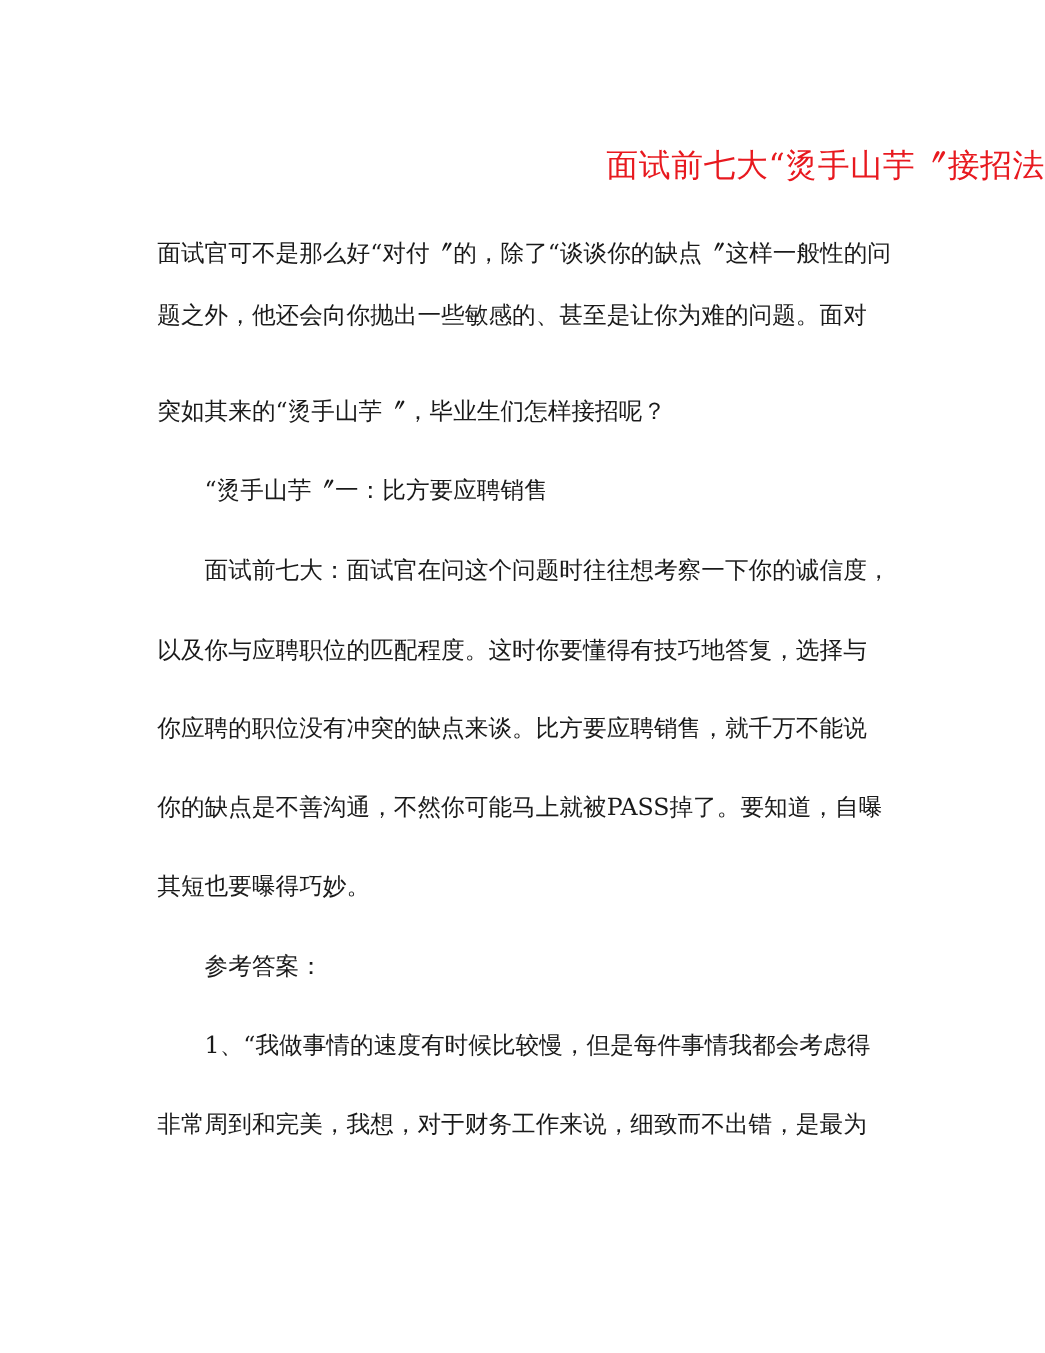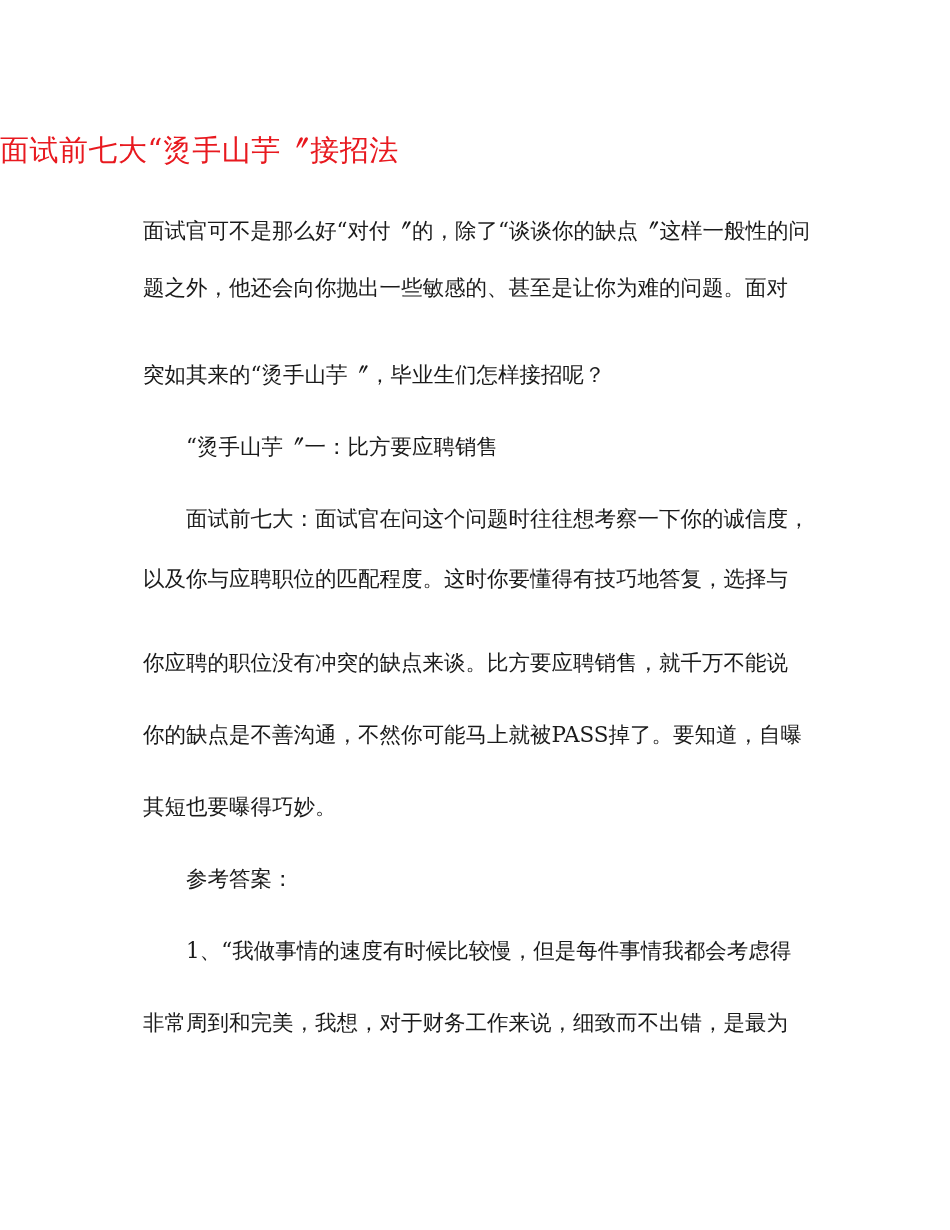--- a/index.html
+++ b/index.html
@@ -19,21 +19,21 @@
       position: absolute;
       left: 0; top: 0;
       width: 950px;
       height: 1230px;
     }
     .title {
       position: absolute;
       left: 0;
       width: 950px;
       top: 130px;
-      text-align: left;
+      text-align: right;
       font-size: 29px;
       line-height: 40px;
       color: #e8191f;
       letter-spacing: 0.5px;
     }
     .line {
       position: absolute;
       left: 143px;
       font-size: 21.5px;
       line-height: 30px;
@@ -46,20 +46,20 @@
 <body>
 
 <div class="page">
   <div class="title">面试前七大“烫手山芋〞接招法</div>
 
   <div class="line" style="top:216px">面试官可不是那么好“对付〞的，除了“谈谈你的缺点〞这样一般性的问</div>
   <div class="line" style="top:273px">题之外，他还会向你抛出一些敏感的、甚至是让你为难的问题。面对</div>
   <div class="line" style="top:360px">突如其来的“烫手山芋〞，毕业生们怎样接招呢？</div>
   <div class="line indent" style="top:432px">“烫手山芋〞一：比方要应聘销售</div>
   <div class="line indent" style="top:504px">面试前七大：面试官在问这个问题时往往想考察一下你的诚信度，</div>
-  <div class="line" style="top:564px">以及你与应聘职位的匹配程度。这时你要懂得有技巧地答复，选择与</div>
+  <div class="line" style="top:577px">以及你与应聘职位的匹配程度。这时你要懂得有技巧地答复，选择与</div>
   <div class="line" style="top:648px">你应聘的职位没有冲突的缺点来谈。比方要应聘销售，就千万不能说</div>
   <div class="line" style="top:720px">你的缺点是不善沟通，不然你可能马上就被PASS掉了。要知道，自曝</div>
   <div class="line" style="top:792px">其短也要曝得巧妙。</div>
   <div class="line indent" style="top:864px">参考答案：</div>
   <div class="line indent" style="top:936px">1、“我做事情的速度有时候比较慢，但是每件事情我都会考虑得</div>
   <div class="line" style="top:1008px">非常周到和完美，我想，对于财务工作来说，细致而不出错，是最为</div>
 </div>
 
 </body></html>

